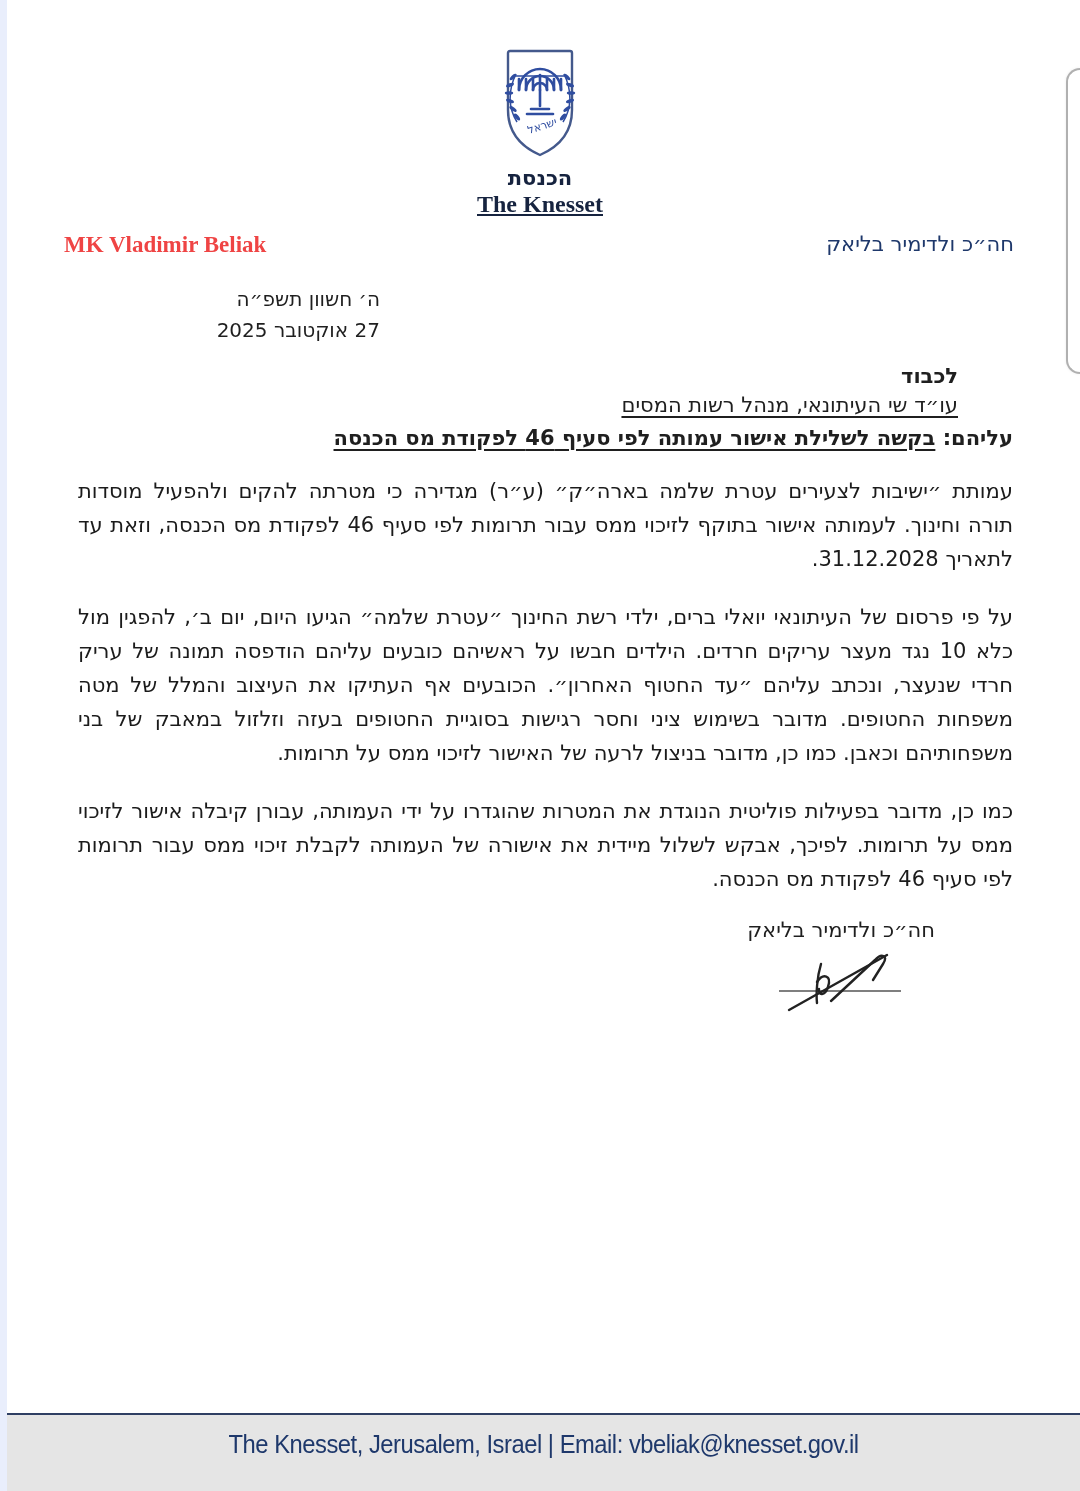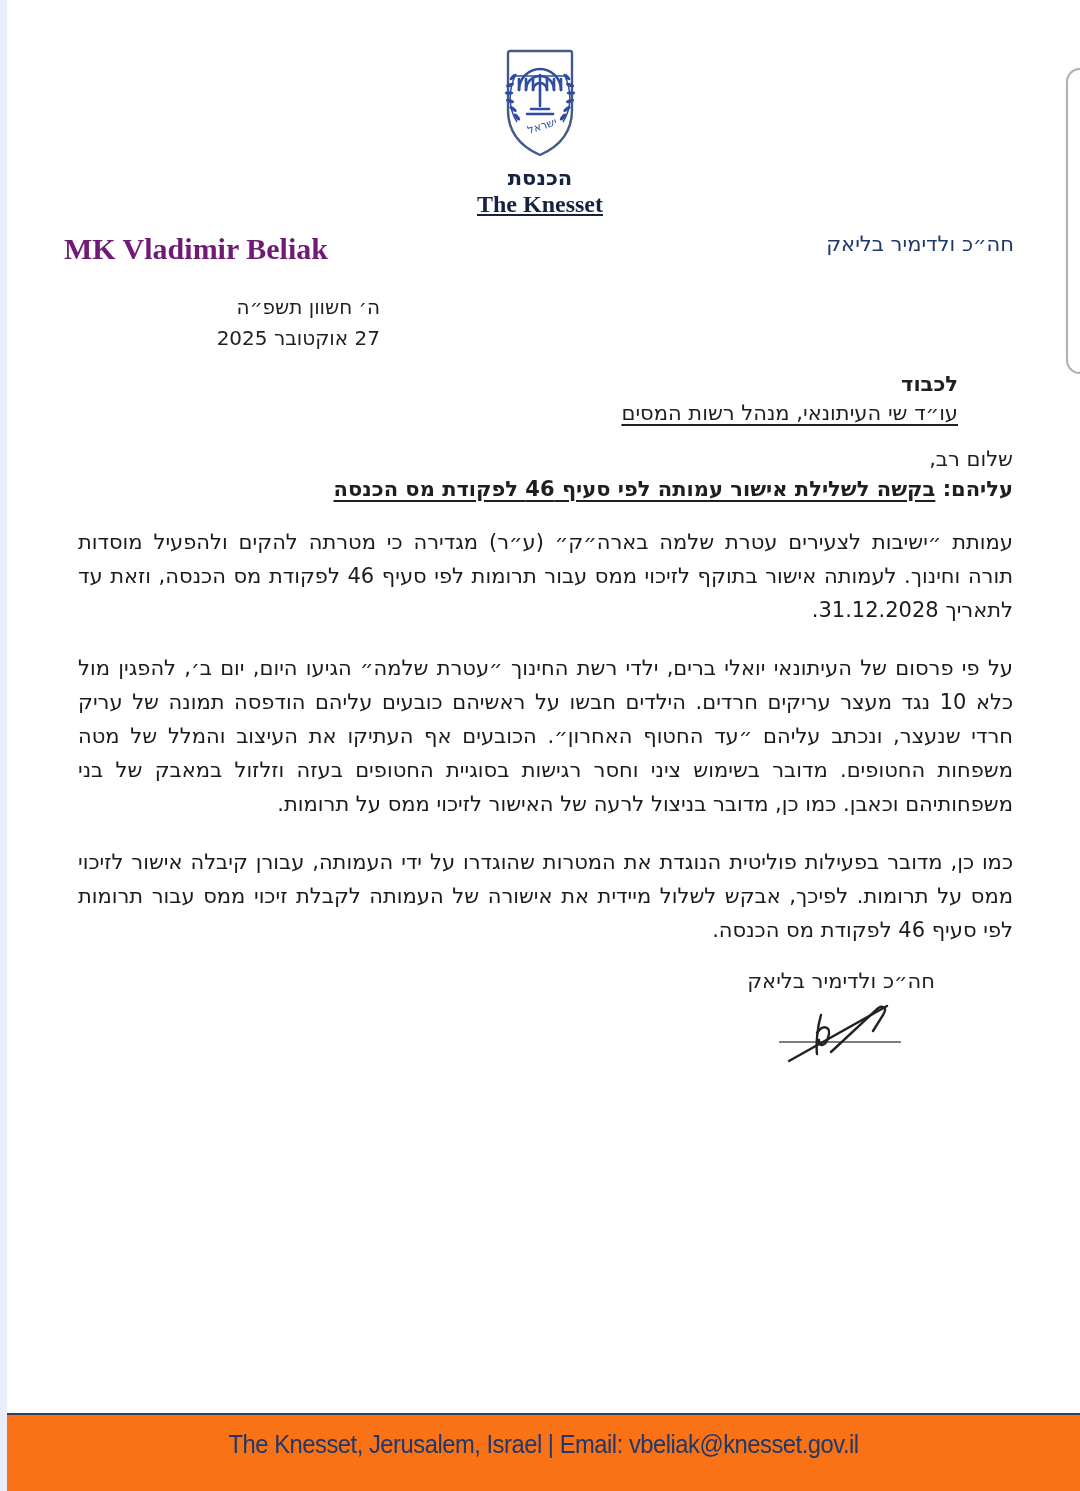--- a/index.html
+++ b/index.html
@@ -29,21 +29,21 @@
     margin-top:1px; font-size:24px; font-weight:bold; color:#16233f;
     font-family:"Liberation Serif", serif;
     text-decoration:underline;
   }
   .names-row {
     display:flex; justify-content:space-between; align-items:flex-start;
     padding:14px 66px 0 64px;
   }
   .mk-en {
     font-family:"Liberation Serif", serif; font-weight:bold;
-    font-size:30px; color:#701a75;
+    font-size:23px; color:#ef4444;
   }
   .mk-he { direction:rtl; font-size:21px; color:#1e386b; }
   
   .letter { direction:rtl; padding:0 67px 0 78px; font-size:21px; }
   .date-block {
     margin:26px 633px 0 0; width:max-content; 
     font-size:20px; line-height:31px;
   }
   .recipient { margin:16px 55px 0 0; text-align:right; line-height:29px; }
   .bold { font-weight:bold; }
@@ -54,21 +54,21 @@
     margin-top:24px; text-align:justify; line-height:34px; color:#1b1b1b;
   }
   .closing { margin:20px 78px 0 0; text-align:right; }
   .valediction { margin-top:4px; }
   .signatory { margin-top:22px; }
   .signature-wrap { padding:2px 30px 0 0; }
   .signature-wrap svg { display:inline-block; }
   
   .footer {
     position:absolute; left:7px; right:0; top:1413px; bottom:0;
-    background:#f97316; border-top:2px solid #2f3f63; text-align:center;
+    background:#e5e5e5; border-top:2px solid #2f3f63; text-align:center;
   }
   .footer-text {
     margin-top:15px; font-size:25px; color:#1e386b;
     font-family:"Liberation Sans", sans-serif; letter-spacing:-0.5px;
     transform:scaleX(0.95); display:inline-block;
   }
 </style>
 </head>
 <body>
 
@@ -129,21 +129,20 @@
     <div class="date-block">
       <div>ה׳ חשוון תשפ״ה</div>
       <div>27 אוקטובר 2025</div>
     </div>
 
     <div class="recipient">
       <div class="bold">לכבוד</div>
       <div class="underline">עו״ד שי העיתונאי, מנהל רשות המסים</div>
     </div>
 
-    <div class="greeting">שלום רב,</div>
 
     <div class="subject-line"><span>עליהם:</span> <span class="underline">בקשה לשלילת אישור עמותה לפי סעיף 46 לפקודת מס הכנסה</span></div>
 
     <p>עמותת ״ישיבות לצעירים עטרת שלמה בארה״ק״ (ע״ר) מגדירה כי מטרתה להקים ולהפעיל מוסדות תורה וחינוך. לעמותה אישור בתוקף לזיכוי ממס עבור תרומות לפי סעיף 46 לפקודת מס הכנסה, וזאת עד לתאריך 31.12.2028.</p>
     <p>על פי פרסום של העיתונאי יואלי ברים, ילדי רשת החינוך ״עטרת שלמה״ הגיעו היום, יום ב׳, להפגין מול כלא 10 נגד מעצר עריקים חרדים. הילדים חבשו על ראשיהם כובעים עליהם הודפסה תמונה של עריק חרדי שנעצר, ונכתב עליהם ״עד החטוף האחרון״. הכובעים אף העתיקו את העיצוב והמלל של מטה משפחות החטופים. מדובר בשימוש ציני וחסר רגישות בסוגיית החטופים בעזה וזלזול במאבק של בני משפחותיהם וכאבן. כמו כן, מדובר בניצול לרעה של האישור לזיכוי ממס על תרומות.</p>
     <p>כמו כן, מדובר בפעילות פוליטית הנוגדת את המטרות שהוגדרו על ידי העמותה, עבורן קיבלה אישור לזיכוי ממס על תרומות. לפיכך, אבקש לשלול מיידית את אישורה של העמותה לקבלת זיכוי ממס עבור תרומות לפי סעיף 46 לפקודת מס הכנסה.</p>
 
     <div class="closing">
       <div class="signatory">חה״כ ולדימיר בליאק</div>
       <div class="signature-wrap">

